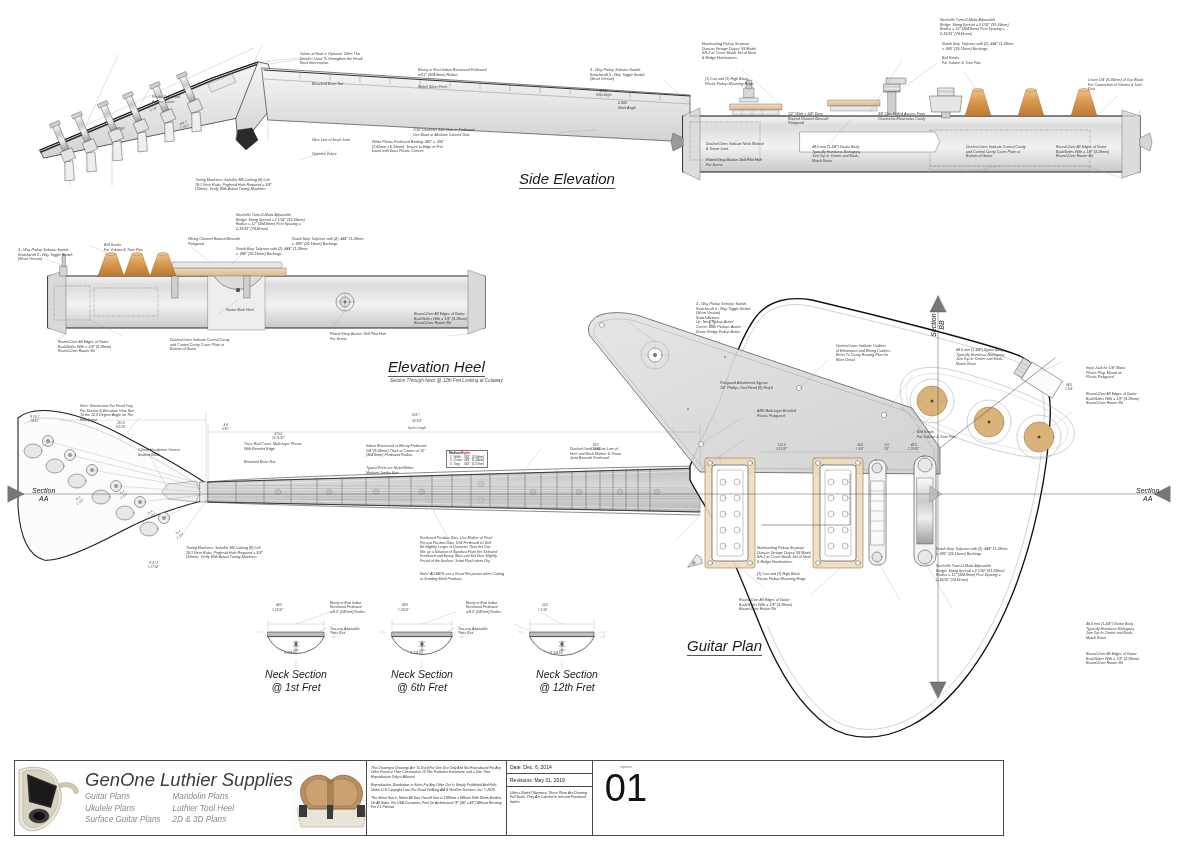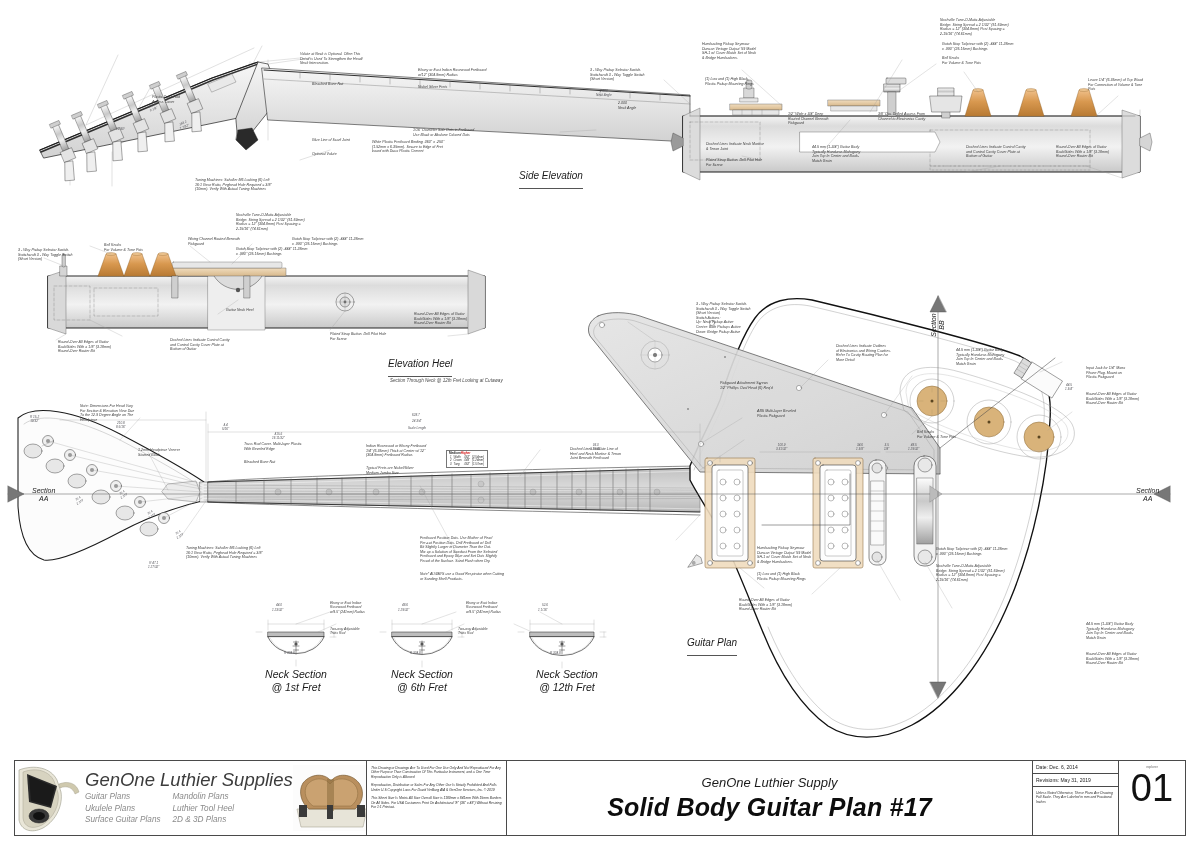--- a/index.html
+++ b/index.html
@@ -36,24 +36,24 @@
     white-space:pre-line;
     text-align:center;
   }
   .dimrot{transform-origin:0 0;}
 
   
   .viewtitle{
     position:absolute;
     font-family:"Liberation Sans","DejaVu Sans",sans-serif;
     font-style:italic;
-    font-size:10px;
+    font-size:15px;
     color:#1a1a1a;
     border-bottom:1.1px solid #555;
-    padding-bottom:7px;
+    padding-bottom:1px;
     white-space:nowrap;
   }
   .viewsub{
     position:absolute;
     font-family:"Liberation Sans","DejaVu Sans",sans-serif;
     font-style:italic;
     font-size:4.6px;
     color:#4a4a4a;
     white-space:nowrap;
   }
@@ -93,21 +93,21 @@
     line-height:1.22;
     color:#222;
   }
   .gauge .ghead{font-weight:bold;font-size:3.1px;}
   .gauge .ghead .hi{color:#d21414;}
   .gauge table{border-collapse:collapse;}
   .gauge td{padding:0 1px;font-size:2.8px;font-style:italic;color:#333;}
 
   
   #titleblock{
-    position:absolute;left:14px;top:760px;width:1172px;height:76px;
+    position:absolute;left:14px;top:760px;width:990px;height:76px;
     border:1.1px solid #4a4a4a;background:#fff;box-sizing:border-box;
     display:flex;
   }
   #tb-logo{
     width:352px;border-right:1.1px solid #4a4a4a;box-sizing:border-box;
     position:relative;display:flex;align-items:center;overflow:hidden;
   }
   .logo-art{width:66px;height:72px;flex:0 0 auto;margin-left:2px;}
   .logo-text{margin-left:2px;flex:1 1 auto;}
   .logo-name{
@@ -1218,24 +1218,20 @@
         <rect x="34" y="40" width="6" height="14" fill="#3a3a3a"></rect>
       </svg>
     </div>
 
     <div id="tb-legal">
       <div class="legal-p">This Drawing or Drawings Are To Used For One Use Only And Not Reproduced For Any Other Purpose Than Construction Of This Particular Instrument, and a One Time Reproduction Only is Allowed</div>
       <div class="legal-p">Reproduction, Distribution or Sales For Any Other Use Is Strictly Prohibited And Falls Under U.S Copyright Laws For David VerBurg AIA &amp; GenOne Services, Inc. © 2019</div>
       <div class="legal-p">This Sheet Size Is Metric A0 Size Overall Size is 1189mm x 841mm With 15mm Borders On All Sides. For USA Customers Print On Architectural "E" (36" x 48") Without Resizing For 1:1 Printout.</div>
     </div>
 
-    <div id="tb-title">
-      <div id="tb-company">GenOne Luthier Supply</div>
-      <div id="tb-plantitle">Solid Body Guitar Plan #17</div>
-    </div>
 
     <div id="tb-meta">
       <div class="meta-row">Date: Dec. 6, 2014</div>
       <div class="meta-row">Revisions: May 31, 2019</div>
       <div class="meta-note">Unless Noted Otherwise, These Plans Are Drawing Full Scale. They Are Labeled in mm and Fractional Inches</div>
     </div>
 
     <div id="tb-sheet">
       <div id="sheet-cap">explorer</div>
       <div id="sheet-num">01</div>

